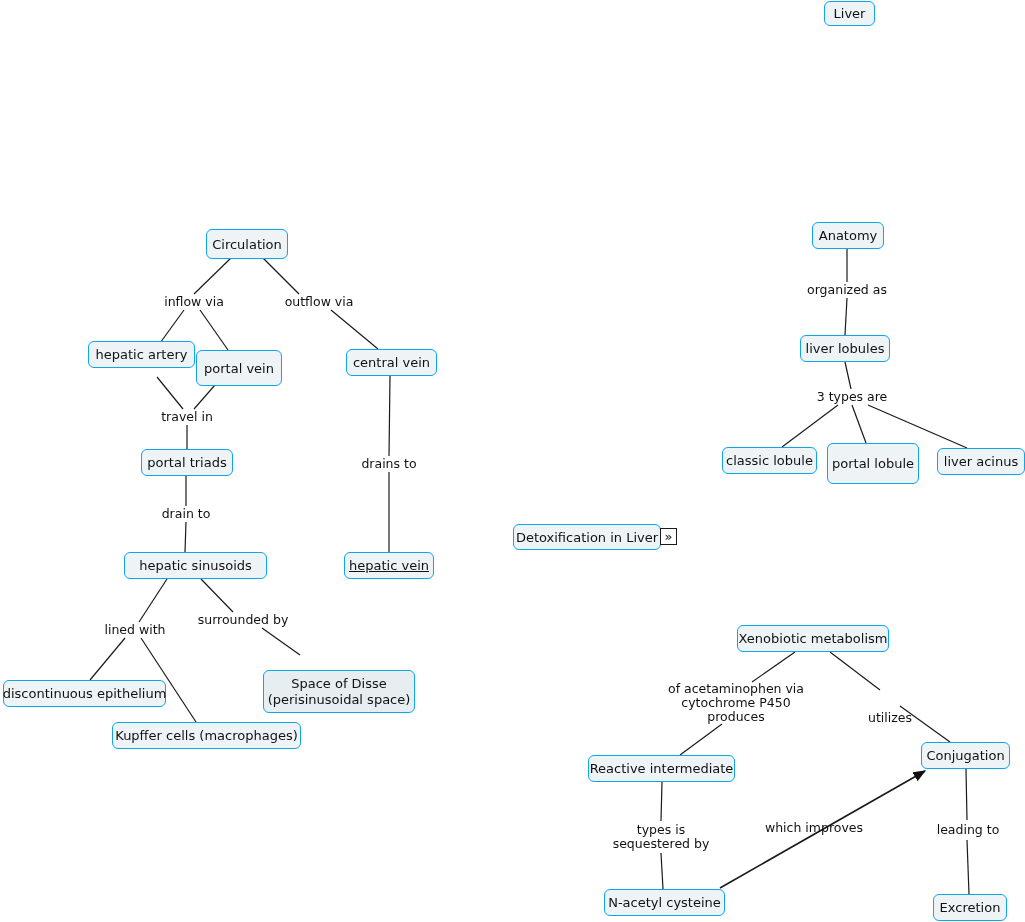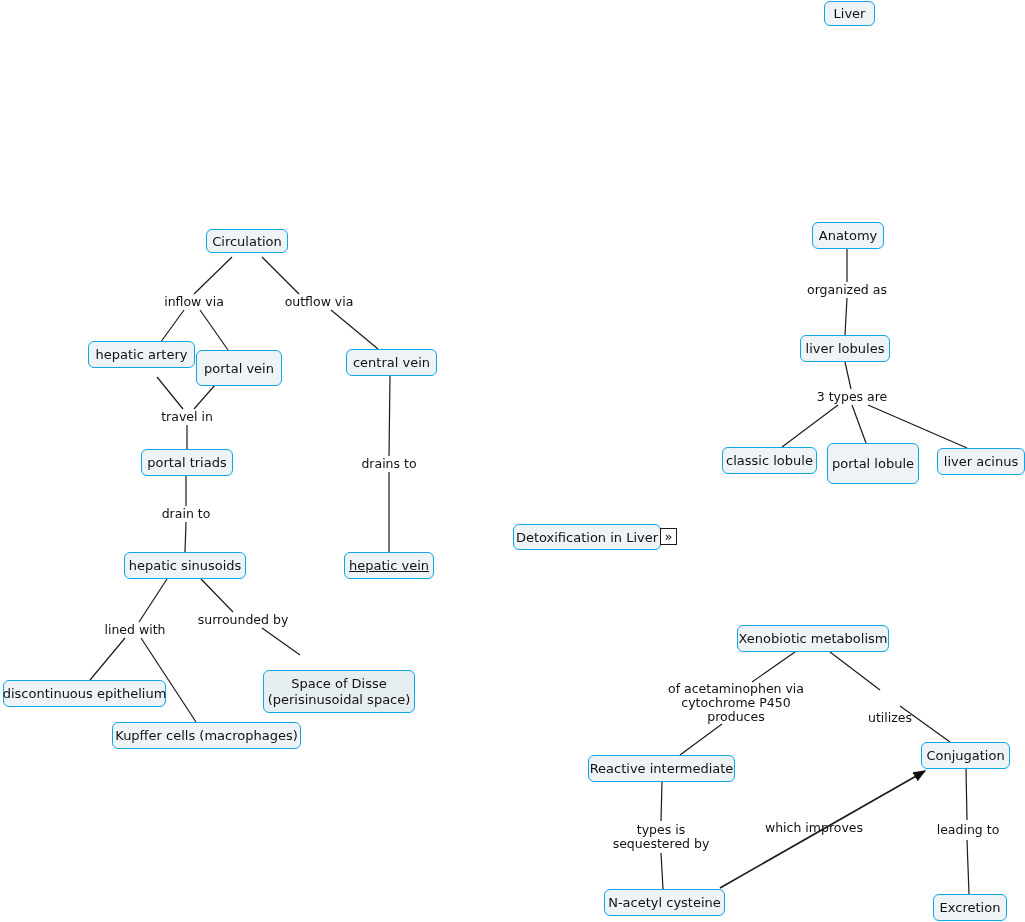--- a/index.html
+++ b/index.html
@@ -119,26 +119,26 @@
         <line x1="966" y1="769" x2="967" y2="820" stroke="#1a1a1a" stroke-width="1.2"></line>
         <line x1="967" y1="840" x2="969" y2="894" stroke="#1a1a1a" stroke-width="1.2"></line>
       </g>
     <g id="arrow-edges">
         <line x1="720" y1="888" x2="925" y2="771" stroke="#1a1a1a" stroke-width="1.6" marker-end="url(#arrowhead)"></line>
       </g>
   </svg>
 
   <div id="node-layer">
       <div class="node" style="left: 824px; top: 1px; width: 51px; height: 25px;">Liver</div>
-      <div class="node" style="left: 206px; top: 229px; width: 82px; height: 24px;">Circulation</div>
+      <div class="node" style="left: 206px; top: 229px; width: 82px; height: 30px;">Circulation</div>
       <div class="node" style="left: 88px; top: 341px; width: 107px; height: 27px;">hepatic artery</div>
       <div class="node" style="left: 196px; top: 350px; width: 86px; height: 36px;">portal vein</div>
       <div class="node" style="left: 346px; top: 349px; width: 91px; height: 27px;">central vein</div>
       <div class="node" style="left: 141px; top: 449px; width: 92px; height: 27px;">portal triads</div>
-      <div class="node" style="left: 124px; top: 552px; width: 122px; height: 27px;">hepatic sinusoids</div>
+      <div class="node" style="left: 124px; top: 552px; width: 143px; height: 27px;">hepatic sinusoids</div>
       <div class="node" style="left: 344px; top: 552px; width: 90px; height: 27px; text-decoration: underline;">hepatic vein</div>
       <div class="node" style="left: 3px; top: 680px; width: 163px; height: 27px;">discontinuous epithelium</div>
       <div class="node" style="left: 112px; top: 722px; width: 189px; height: 27px;">Kupffer cells (macrophages)</div>
       <div class="node tint2 multiline" style="left: 263px; top: 655px; width: 152px; height: 43px;">Space of Disse
 (perisinusoidal space)</div>
       <div class="node" style="left: 812px; top: 222px; width: 72px; height: 27px;">Anatomy</div>
       <div class="node" style="left: 800px; top: 335px; width: 90px; height: 27px;">liver lobules</div>
       <div class="node" style="left: 722px; top: 447px; width: 95px; height: 27px;">classic lobule</div>
       <div class="node" style="left: 827px; top: 443px; width: 92px; height: 41px;">portal lobule</div>
       <div class="node" style="left: 937px; top: 448px; width: 88px; height: 27px;">liver acinus</div>

